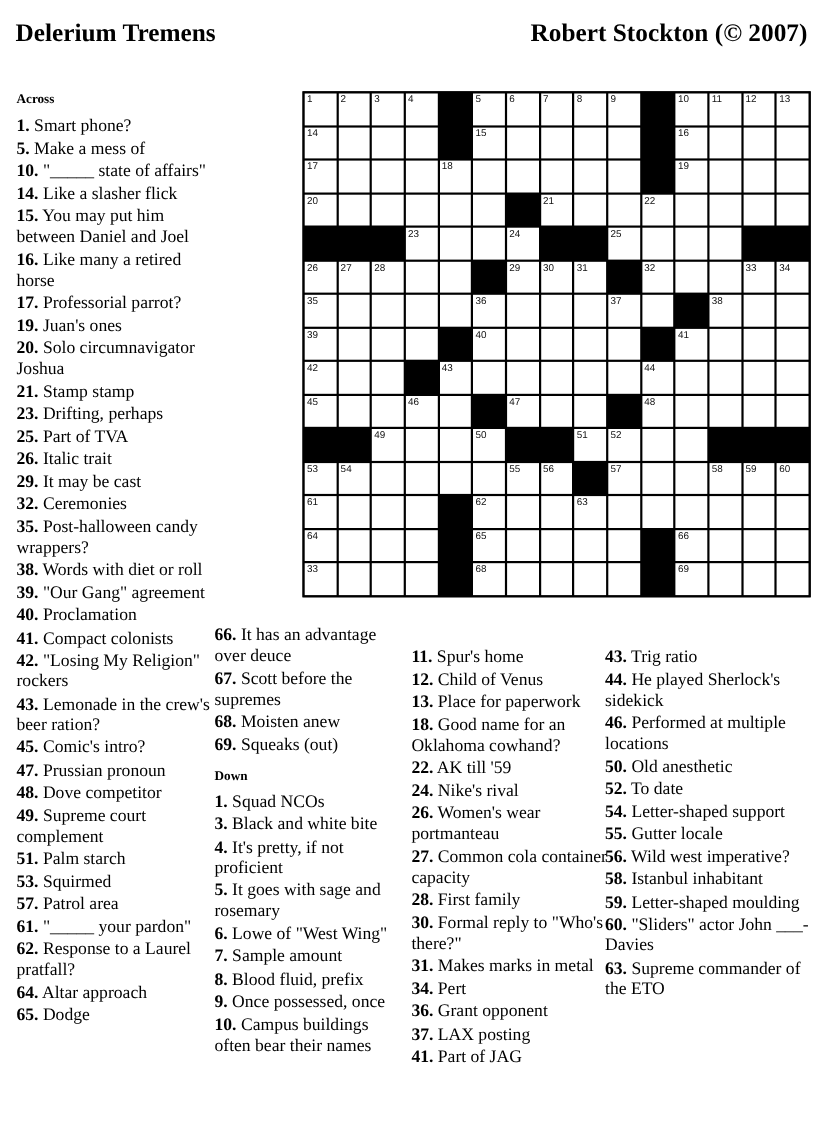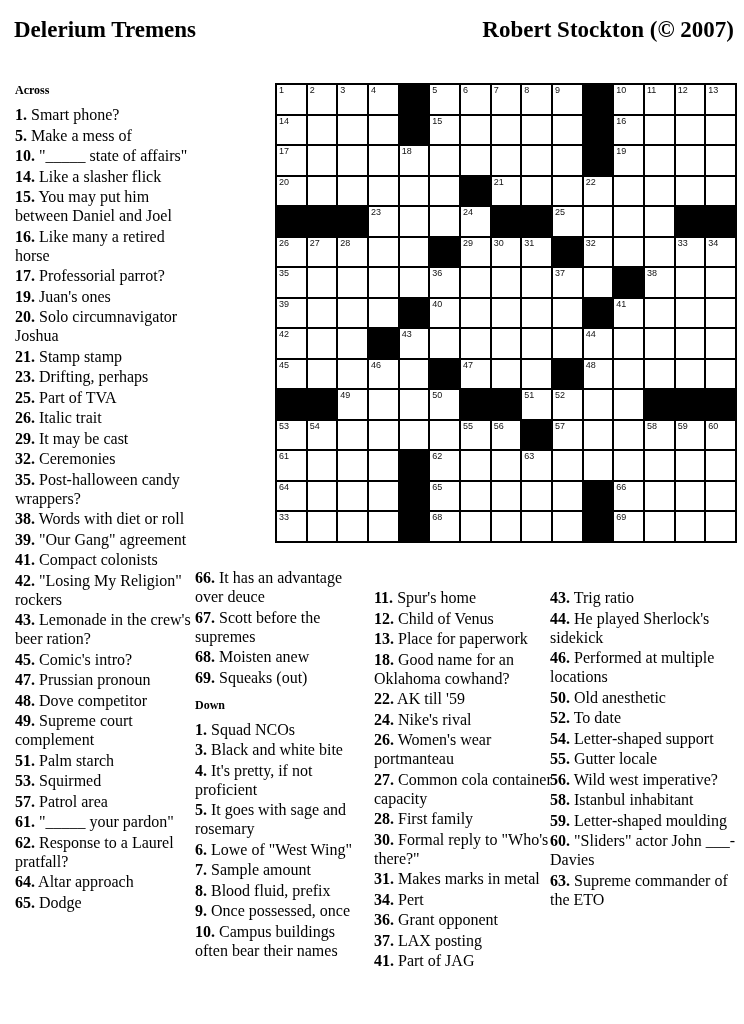--- a/index.html
+++ b/index.html
@@ -456,20 +456,21 @@
       <div class="clue"><b>20.</b><span> Solo circumnavigator Joshua</span></div>
       <div class="clue"><b>21.</b><span> Stamp stamp</span></div>
       <div class="clue"><b>23.</b><span> Drifting, perhaps</span></div>
       <div class="clue"><b>25.</b><span> Part of TVA</span></div>
       <div class="clue"><b>26.</b><span> Italic trait</span></div>
       <div class="clue"><b>29.</b><span> It may be cast</span></div>
       <div class="clue"><b>32.</b><span> Ceremonies</span></div>
       <div class="clue"><b>35.</b><span> Post-halloween candy wrappers?</span></div>
       <div class="clue"><b>38.</b><span> Words with diet or roll</span></div>
       <div class="clue"><b>39.</b><span> "Our Gang" agreement</span></div>
+      <div class="clue"><b>40.</b><span> Proclamation</span></div>
       <div class="clue"><b>41.</b><span> Compact colonists</span></div>
       <div class="clue"><b>42.</b><span> "Losing My Religion" rockers</span></div>
       <div class="clue"><b>43.</b><span> Lemonade in the crew's beer ration?</span></div>
       <div class="clue"><b>45.</b><span> Comic's intro?</span></div>
       <div class="clue"><b>47.</b><span> Prussian pronoun</span></div>
       <div class="clue"><b>48.</b><span> Dove competitor</span></div>
       <div class="clue"><b>49.</b><span> Supreme court complement</span></div>
       <div class="clue"><b>51.</b><span> Palm starch</span></div>
       <div class="clue"><b>53.</b><span> Squirmed</span></div>
       <div class="clue"><b>57.</b><span> Patrol area</span></div>

